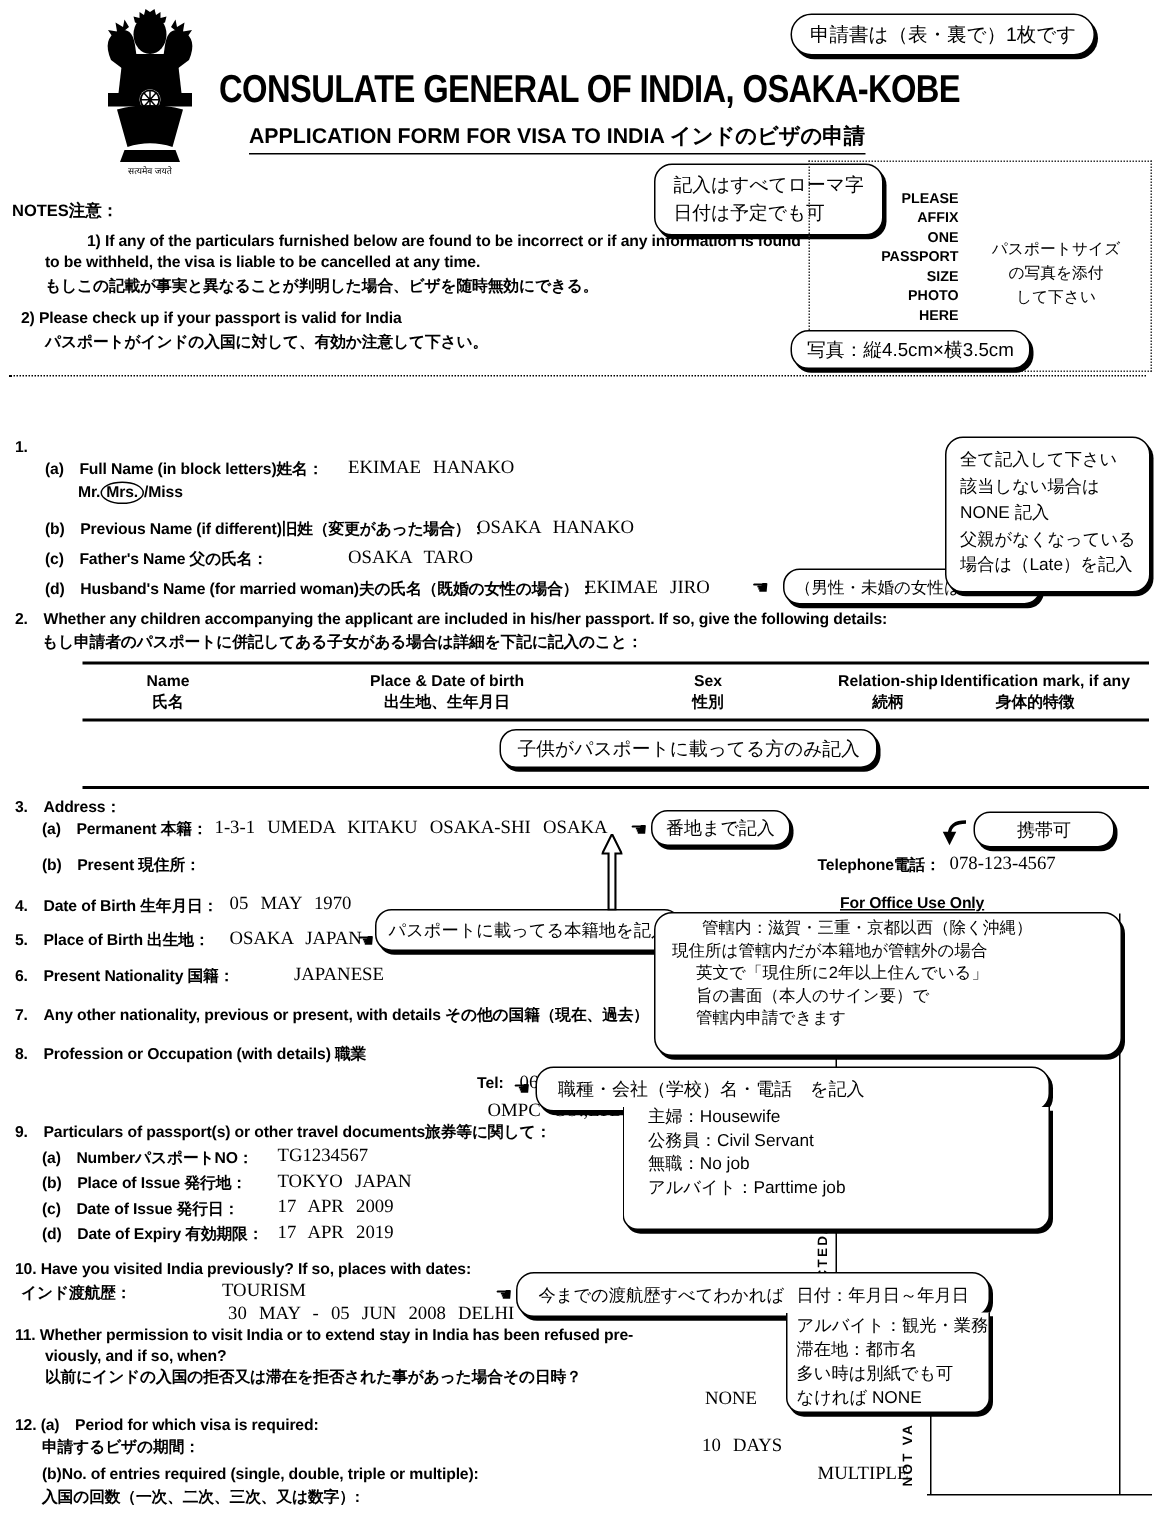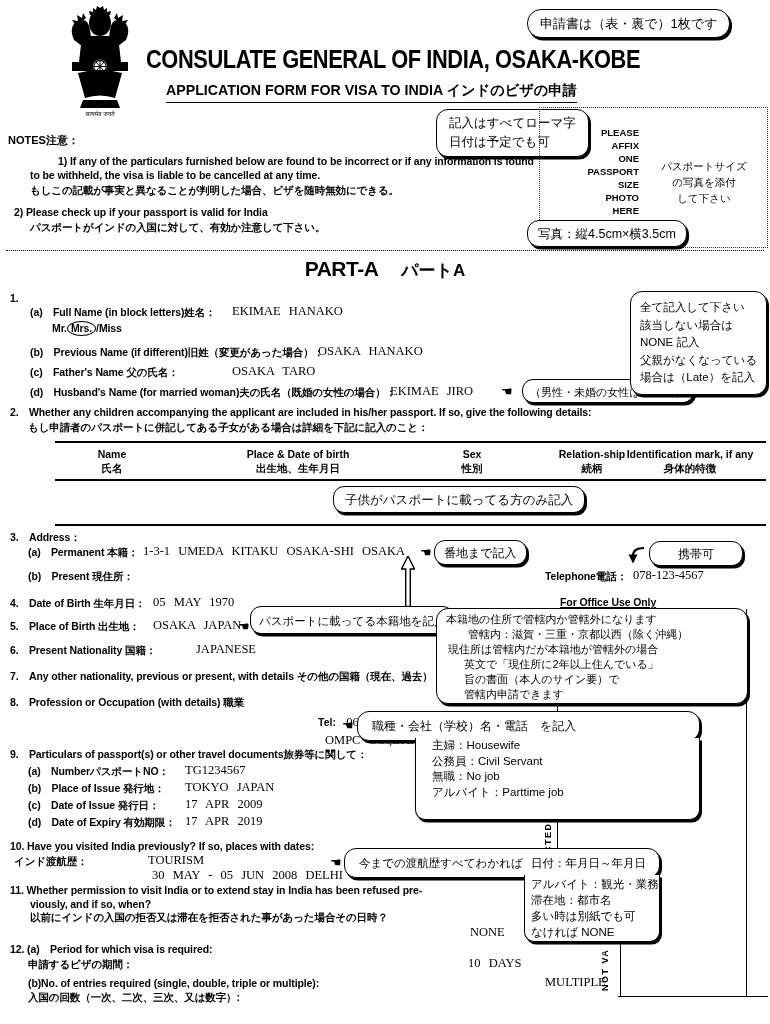--- a/index.html
+++ b/index.html
@@ -79,25 +79,20 @@
 
   <div class="ab sm" style="left:8px;top:133px;font-size:11px;">NOTES注意：</div>
   <div class="ab lbl" style="left:14px;top:155px;margin-left:44px;">1) If any of the particulars furnished below are found to be incorrect or if any information is found</div>
   <div class="ab lbl" style="left:30px;top:169px;">to be withheld, the visa is liable to be cancelled at any time.</div>
   <div class="ab lbl" style="left:30px;top:184px;">もしこの記載が事実と異なることが判明した場合、ビザを随時無効にできる。</div>
   <div class="ab lbl" style="left:14px;top:206px;">2) Please check up if your passport is valid for India</div>
   <div class="ab lbl" style="left:30px;top:221px;">パスポートがインドの入国に対して、有効か注意して下さい。</div>
 
   <div class="ab" style="left:6px;top:250px;width:758px;border-top:1.6px dotted #000;"></div>
 
-  <div class="ab" style="left:0;top:257px;width:770px;text-align:center;">
-    <span style="font-weight:bold;font-size:21px;letter-spacing:-0.5px;">PART-A</span>
-    <span style="display:inline-block;width:14px;"></span>
-    <span style="font-weight:bold;font-size:17px;">パートA</span>
-  </div>
 
   <div class="ab bub" style="left:630px;top:291px;padding:7px 9px;border-radius:12px;z-index:5;">
     <div class="bubtxt" style="font-size:11.5px;line-height:17.5px;">全て記入して下さい</div>
     <div class="bubtxt" style="font-size:11.5px;line-height:17.5px;">該当しない場合は</div>
     <div class="bubtxt" style="font-size:11.5px;line-height:17.5px;">NONE 記入</div>
     <div class="bubtxt" style="font-size:11.5px;line-height:17.5px;">父親がなくなっている</div>
     <div class="bubtxt" style="font-size:11.5px;line-height:17.5px;">場合は（Late）を記入</div>
   </div>
 
   <div class="ab lbl" style="left:10px;top:292px;">1.</div>
@@ -176,21 +171,20 @@
   <div class="ab lbl" style="left:10px;top:620px;">5.　Place of Birth 出生地：</div>
   <div class="ab val" style="left:153px;top:618px;">OSAKA JAPAN</div>
 
   <div class="ab lbl" style="left:560px;top:596px;text-decoration:underline;z-index:3;">For Office Use Only</div>
 
   <div class="ab hand" style="left:238px;top:620px;z-index:7;">☚</div>
   <div class="ab bub" style="left:250px;top:606px;padding:4px 8px;border-radius:11px;z-index:5;">
     <span class="bubtxt" style="font-size:11.5px;">パスポートに載ってる本籍地を記入</span>
   </div>
   <div class="ab bub" style="left:436px;top:608px;width:300px;height:88px;padding:3px 5px;border-radius:12px;z-index:6;">
-    <div class="bubtxt" style="font-size:11px;line-height:15px;padding-left:4px;">本籍地の住所で管轄内か管轄外になります</div>
     <div class="bubtxt" style="font-size:11px;line-height:15px;padding-left:26px;">管轄内：滋賀・三重・京都以西（除く沖縄）</div>
     <div class="bubtxt" style="font-size:11px;line-height:15px;padding-left:6px;">現住所は管轄内だが本籍地が管轄外の場合</div>
     <div class="bubtxt" style="font-size:11px;line-height:15px;padding-left:22px;">英文で「現住所に2年以上住んでいる」</div>
     <div class="bubtxt" style="font-size:11px;line-height:15px;padding-left:22px;">旨の書面（本人のサイン要）で</div>
     <div class="bubtxt" style="font-size:11px;line-height:15px;padding-left:22px;">管轄内申請できます</div>
   </div>
 
   <div class="ab lbl" style="left:10px;top:644px;">6.　Present Nationality 国籍：</div>
   <div class="ab val" style="left:196px;top:642px;">JAPANESE</div>
   <div class="ab lbl" style="left:10px;top:670px;">7.　Any other nationality, previous or present, with details その他の国籍（現在、過去）：</div>

